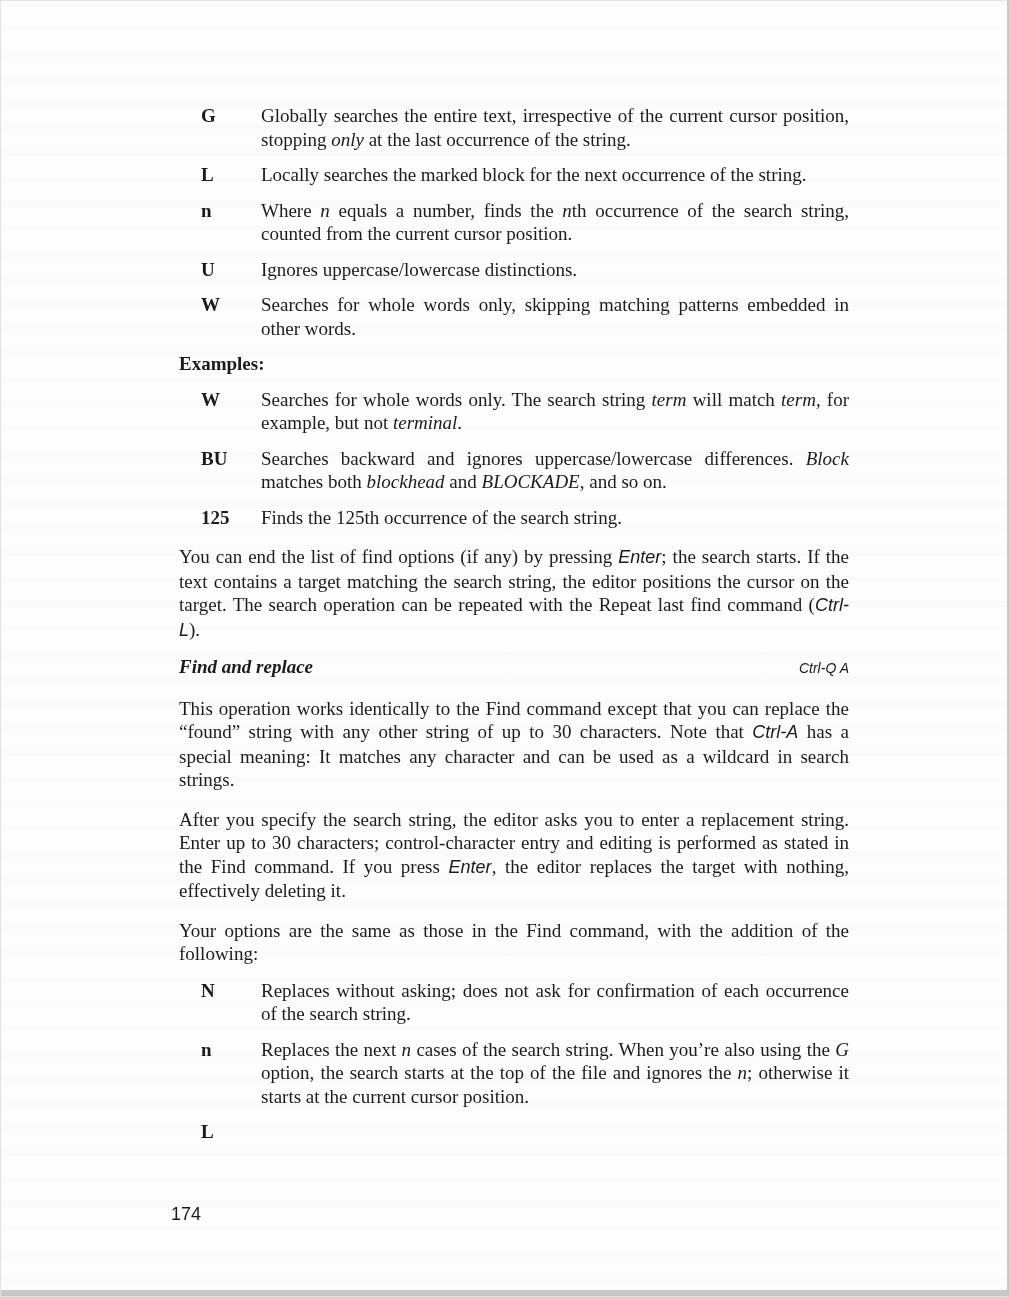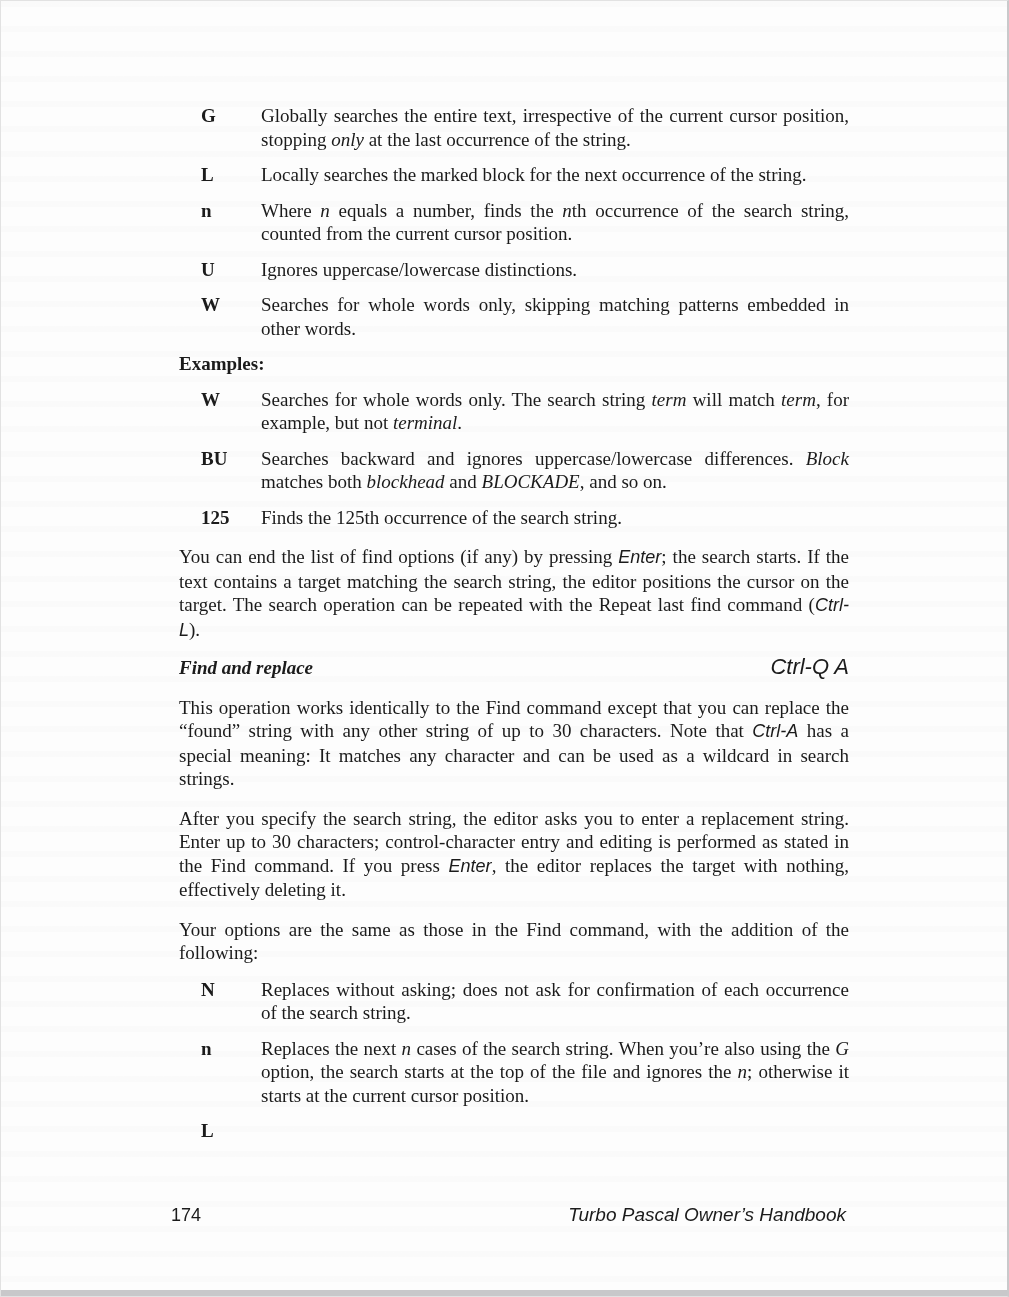--- a/index.html
+++ b/index.html
@@ -68,21 +68,21 @@
     margin: 0;
   }
   .sub-heading {
     font-weight: bold;
     font-style: italic;
   }
   .shortcut {
     font-family: "Liberation Sans", sans-serif;
     font-style: italic;
     font-weight: normal;
-    font-size: 22px;
+    font-size: 14px;
   }
   .s-i { font-style: italic; }
   .s-k {
     font-family: "Liberation Sans", sans-serif;
     font-style: italic;
     font-size: 0.95em;
   }
   .footer {
     position: absolute;
     left: 170px;
@@ -174,17 +174,16 @@
       </div>
       <div class="def-item">
         <div class="def-term">L</div>
       </div>
     </div>
 
   </div>
 
   <div class="footer">
     <span class="page-number">174</span>
-    <span class="book-title">Turbo Pascal Owner’s Handbook</span>
   </div>
 
   <div class="bottom-edge"></div>
 </div>
 
 </body></html>

